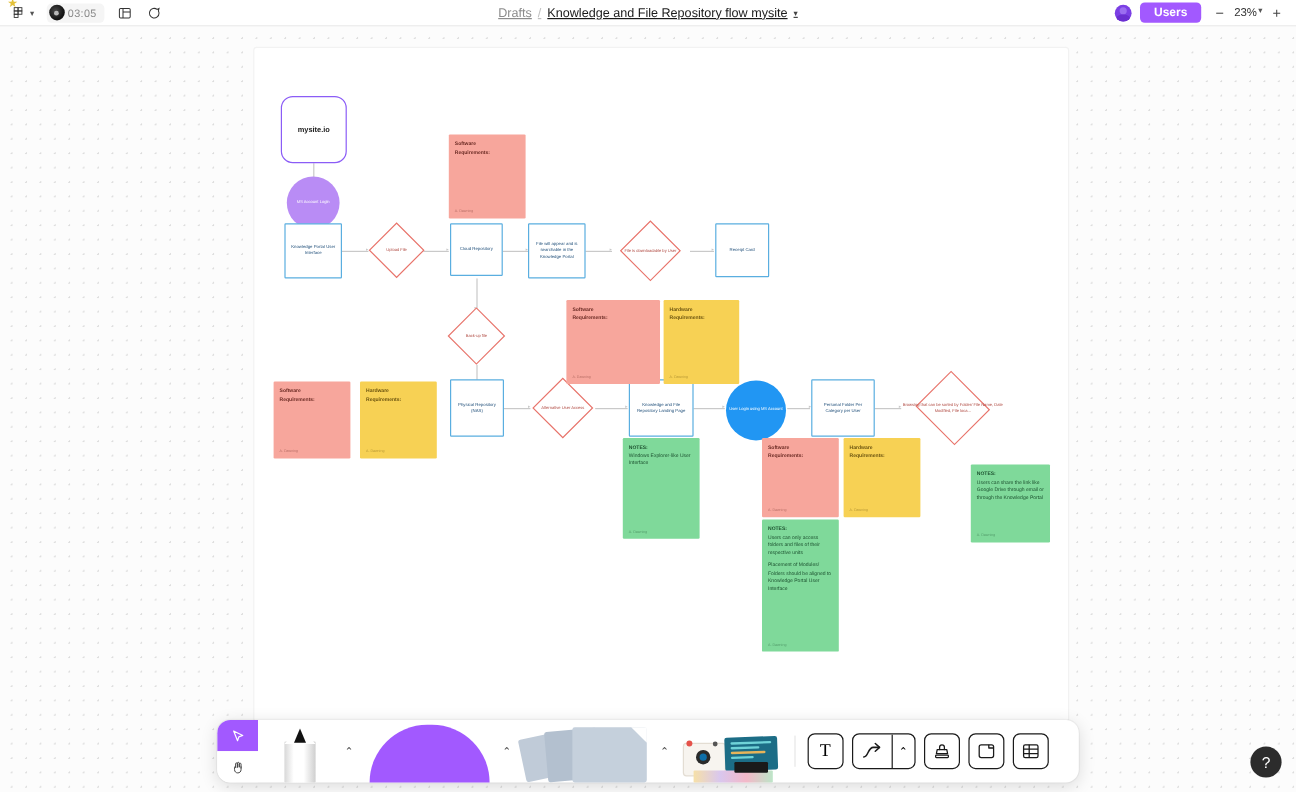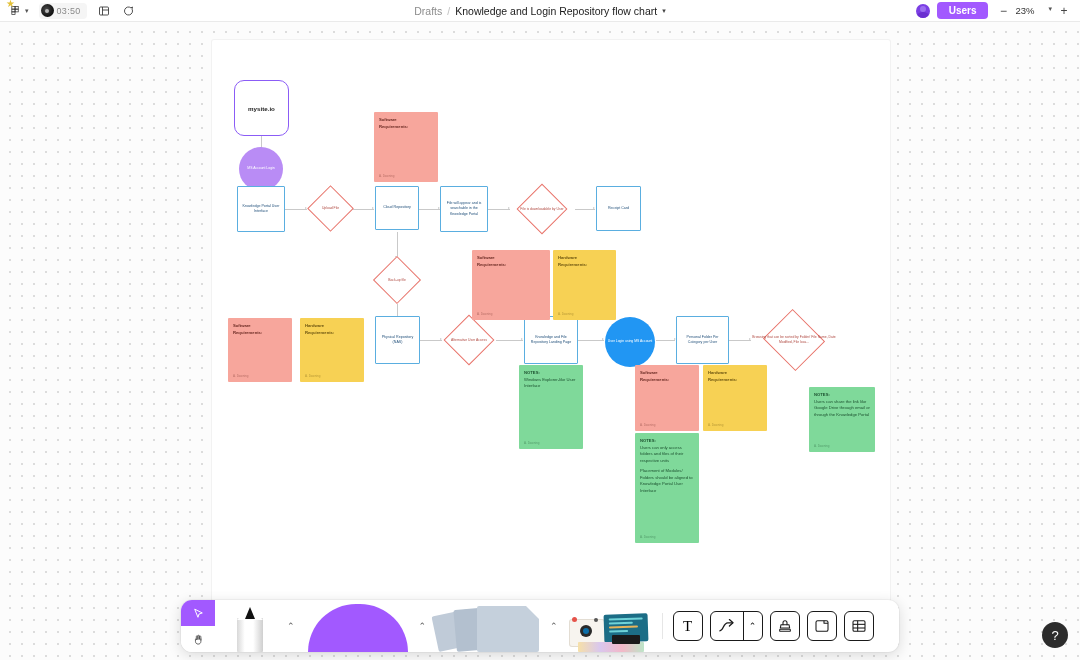--- a/index.html
+++ b/index.html
@@ -48,21 +48,21 @@
     position: absolute; left: 6px; top: -1px;
     font-size: 10px; color: #e3c13a; line-height: 1;
   }
   .timer-text { font-size: 9px; color: #8a8a8a; letter-spacing: .3px; }
 
   .tb-center {
     position: absolute; left: 0; right: 0;
     display: flex; align-items: center; justify-content: center;
     gap: 5px; pointer-events: none;
   }
-  .tb-center > * { pointer-events: auto; }
+  .tb-center > * { pointer-events: auto; text-decoration: underline; }
   .crumb-drafts { font-size: 10.5px; color: #8c8c8c; cursor: pointer; }
   .crumb-sep { font-size: 10.5px; color: #c0c0c0; }
   .crumb-title { font-size: 10.5px; color: #1a1a1a; cursor: pointer; }
   .crumb-chev { font-size: 7px; color: #444; cursor: pointer; }
 
   .tb-right {
     margin-left: auto; display: flex; align-items: center;
     gap: 7px; padding-right: 8px;
   }
   .avatar {
@@ -86,21 +86,21 @@
     display: flex; align-items: center;
   }
   .zoom-grp { display: flex; align-items: center; gap: 4px; }
   .zoom-ic {
     width: 16px; height: 16px; border-radius: 3px;
     display: flex; align-items: center; justify-content: center;
     cursor: pointer; color: #444; font-size: 12px; line-height: 1;
   }
   .zoom-val {
     font-size: 9.5px; color: #333; cursor: pointer;
-    display: flex; gap: 15px;
+    display: flex; gap: 2px;
   }
 
   
   .canvas {
     position: absolute; top: 22px; left: 0;
     width: 1080px; height: 638px;
     background-color: #fcfcfc;
     background-image: radial-gradient(#dcdcdc 0.8px, transparent 0.8px);
     background-size: 12px 12px;
     background-position: 4px 4px;
@@ -359,41 +359,41 @@
         <rect x="4" y="15" width="7" height="6"></rect>
           <rect x="11" y="3" width="7" height="6"></rect>
         <rect x="11" y="9" width="7" height="6"></rect>
       </svg>
     </div>
     <span class="chev">▾</span>
 
     <div class="timer-widget">
       <div class="timer-disc"></div>
       <span class="timer-star">★</span>
-      <span class="timer-text">03:50</span>
+      <span class="timer-text">03:05</span>
     </div>
 
     <div class="tb-btn" style="margin-left:6px">
       <svg width="12" height="12" viewBox="0 0 24 24" fill="none" stroke="#333" stroke-width="1.7">
         <rect x="3" y="4" width="18" height="16" rx="2"></rect>
           <line x1="9" y1="4" x2="9" y2="20"></line>
           <line x1="9" y1="10" x2="21" y2="10"></line>
       </svg>
     </div>
     <div class="tb-btn" style="margin-left:4px">
       <svg width="12" height="12" viewBox="0 0 24 24" fill="none" stroke="#333" stroke-width="1.7">
         <path d="M21 12a8 8 0 1 1-3.2-6.4L21 4l-1 4.2A8 8 0 0 1 21 12z"></path>
       </svg>
     </div>
   </div>
 
   <div class="tb-center">
     <span class="crumb-drafts">Drafts</span>
     <span class="crumb-sep">/</span>
-    <span class="crumb-title">Knowledge and Login Repository flow chart</span>
+    <span class="crumb-title">Knowledge and File Repository flow mysite</span>
     <span class="crumb-chev">▾</span>
   </div>
 
   <div class="tb-right">
     <div class="avatar"></div>
     <button class="share-btn">Users</button>
     <div class="zoom-grp">
       <div class="zoom-ic">−</div>
       <div class="zoom-val">
         <span>23%</span>

